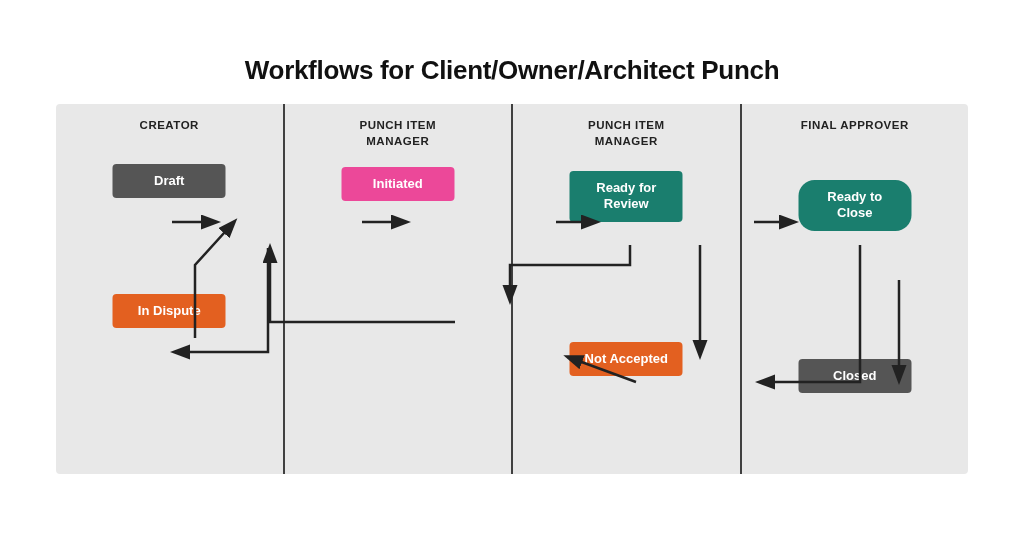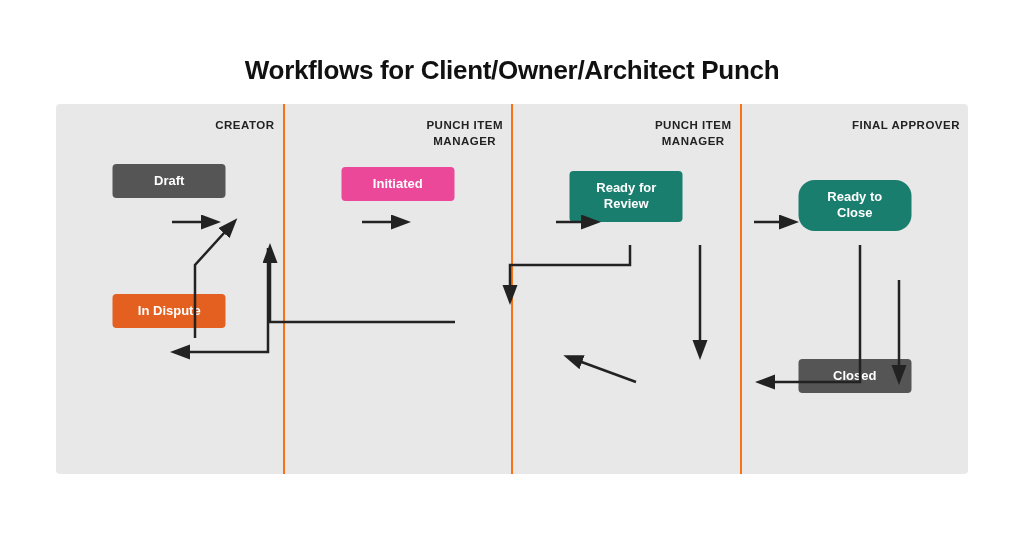--- a/index.html
+++ b/index.html
@@ -34,26 +34,26 @@
       background: #fff;
       border-radius: 4px;
       overflow: hidden;
       height: 370px;
     }
     .lane {
       flex: 1;
       background: #e8e8e8;
       display: flex;
       flex-direction: column;
-      align-items: flex-end;
+      align-items: center;
       position: relative;
       padding: 14px 8px 8px;
     }
     .lane + .lane {
-      border-left: 2px solid #f97316;
+      border-left: 2px solid #404040;
     }
     .lane-title {
       font-size: 11.5px;
       font-weight: 700;
       text-align: center;
       color: #222;
       letter-spacing: 0.5px;
       text-transform: uppercase;
       margin-bottom: 18px;
       line-height: 1.35;
@@ -107,20 +107,21 @@
       <div class="lane-content">
         <div class="status-box box-blue" style="top:0px; left:50%; transform:translateX(-50%);">Initiated</div>
       </div>
     </div>
 
 
     <div class="lane">
       <div class="lane-title">PUNCH ITEM<br>MANAGER</div>
       <div class="lane-content">
         <div class="status-box box-teal" style="top:4px; left:50%; transform:translateX(-50%);">Ready for Review</div>
+        <div class="status-box box-orange" style="top:175px; left:50%; transform:translateX(-50%);">Not Accepted</div>
       </div>
     </div>
 
     <div class="lane">
       <div class="lane-title">FINAL APPROVER</div>
       <div class="lane-content">
         <div class="status-box box-teal" style="top:16px; left:50%; transform:translateX(-50%);border-radius:16px;">Ready to Close</div>
         <div class="status-box box-dark" style="top:195px; left:50%; transform:translateX(-50%);">Closed</div>
       </div>
     </div>

